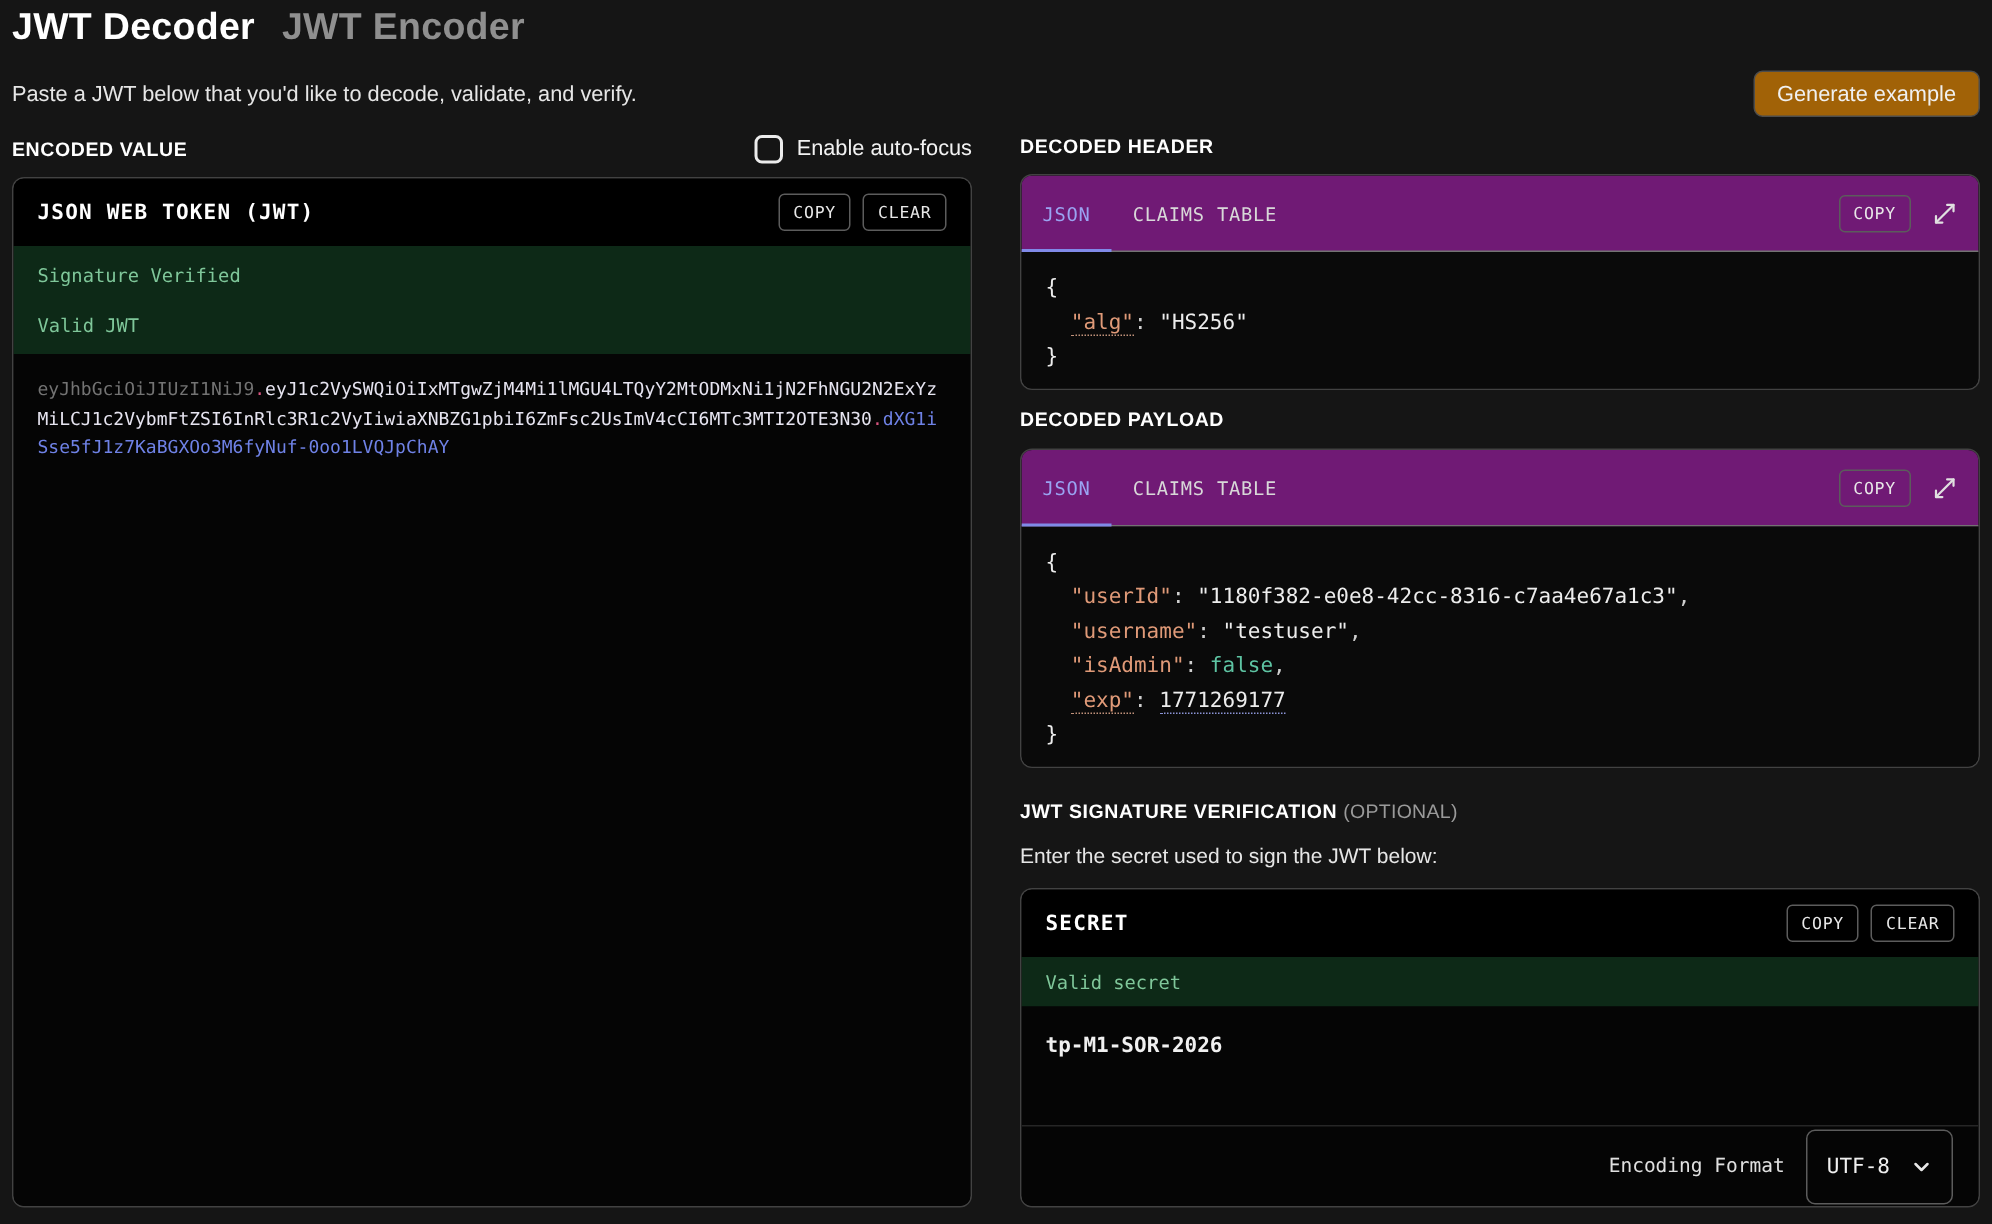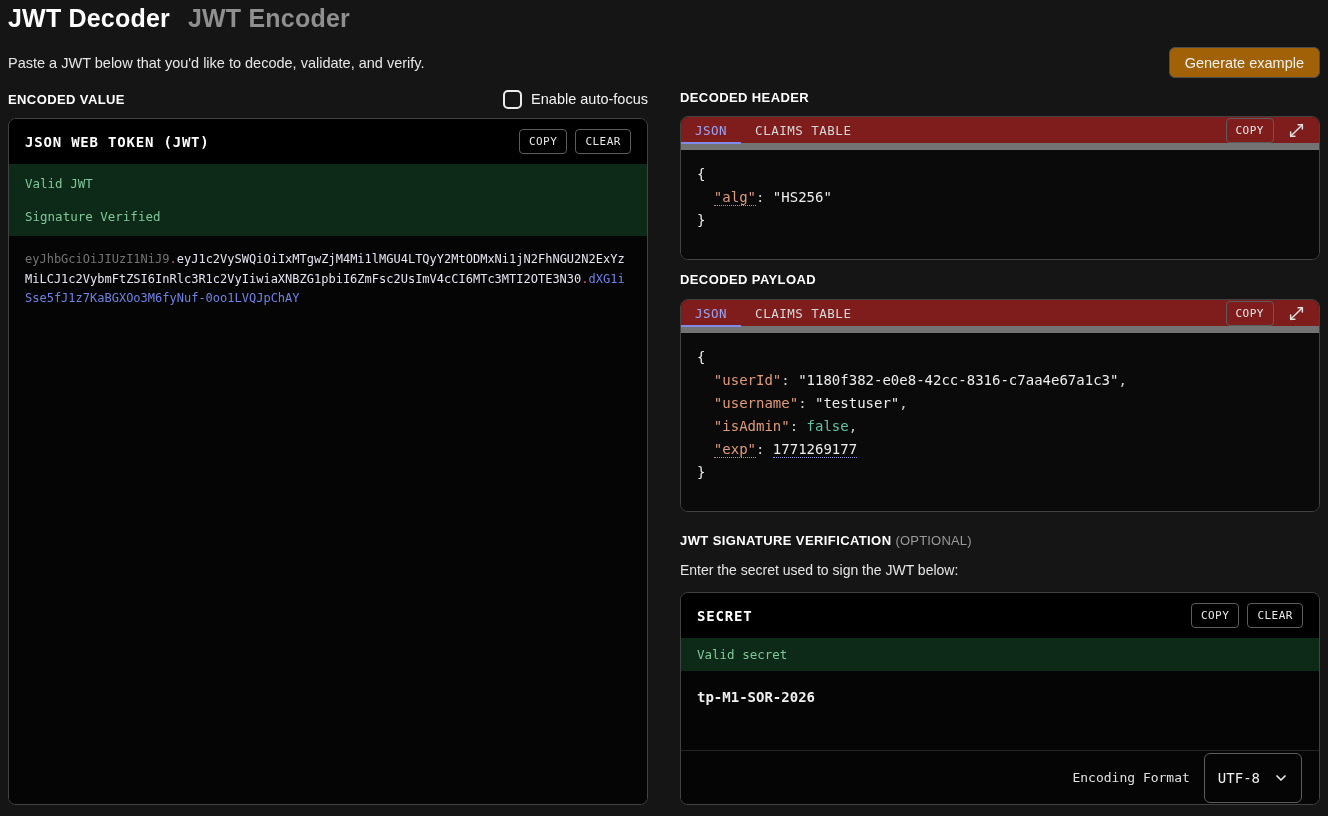--- a/index.html
+++ b/index.html
@@ -46,22 +46,22 @@
     font-size: 12px; line-height: 19.5px; word-break: break-all; cursor: text; }
   .tok-header { color: #737373; }
   .tok-dot { color: #d8547f; }
   .tok-payload { color: #e6e4f0; }
   .tok-sig { color: #6f82e6; }
 
   
   .hdr-panel { left: 680px; top: 116px; width: 640px; height: 144px; }
   .payload-panel { left: 680px; top: 299px; width: 640px; height: 213px; }
   .rt-label { position: absolute; left: 680px; }
-  .tab-row { height: 33px; flex: none; display: flex; align-items: stretch; background: #7f1d1d;
-    border-bottom: 7px solid #737373; padding-right: 12px; }
+  .tab-row { height: 51px; flex: none; display: flex; align-items: stretch; background: #701a75;
+    border-bottom: 1px solid #737373; padding-right: 12px; }
   .tab { display: flex; align-items: center; padding: 0 14px; font-family: "DejaVu Sans Mono", monospace;
     font-size: 12.5px; letter-spacing: 0.5px; color: #d8d8d8; cursor: pointer; position: relative; }
   .tab.active { color: #9aa4f2; }
   .tab.active::after { content: ""; position: absolute; left: 0; right: 0; bottom: -1px; height: 2px; background: #808ae8; }
   .tab-actions { margin-left: auto; display: flex; align-items: center; gap: 12px; }
   .expand-btn { background: none; border: none; cursor: pointer; display: flex; align-items: center; padding: 2px; }
   .code { flex: 1; background: #0a0a0a; padding: 13px 16px; font-family: "DejaVu Sans Mono", monospace;
     font-size: 14px; line-height: 23px; color: #ededed; }
   .code-line { white-space: pre; }
   .indent { padding-left: 2ch; }
@@ -107,22 +107,22 @@
 
 <div class="panel left-panel">
   <div class="panel-header">
     <span class="panel-title">JSON WEB TOKEN (JWT)</span>
     <span class="hdr-buttons">
       <button class="chip-btn">COPY</button>
       <button class="chip-btn">CLEAR</button>
     </span>
   </div>
   <div class="status-band">
+    <div>Signature Verified</div>
     <div>Valid JWT</div>
-    <div>Signature Verified</div>
   </div>
   <div class="token-area"><span class="tok-header">eyJhbGciOiJIUzI1NiJ9</span><span class="tok-dot">.</span><span class="tok-payload">eyJ1c2VySWQiOiIxMTgwZjM4Mi1lMGU4LTQyY2MtODMxNi1jN2FhNGU2N2ExYzMiLCJ1c2VybmFtZSI6InRlc3R1c2VyIiwiaXNBZG1pbiI6ZmFsc2UsImV4cCI6MTc3MTI2OTE3N30</span><span class="tok-dot">.</span><span class="tok-sig">dXG1iSse5fJ1z7KaBGXOo3M6fyNuf-0oo1LVQJpChAY</span></div>
 </div>
 
 <span class="section-label rt-label" style="top:90px">DECODED HEADER</span>
 
 <div class="panel hdr-panel">
   <div class="tab-row">
     <div class="tab active">JSON</div>
     <div class="tab">CLAIMS TABLE</div>

